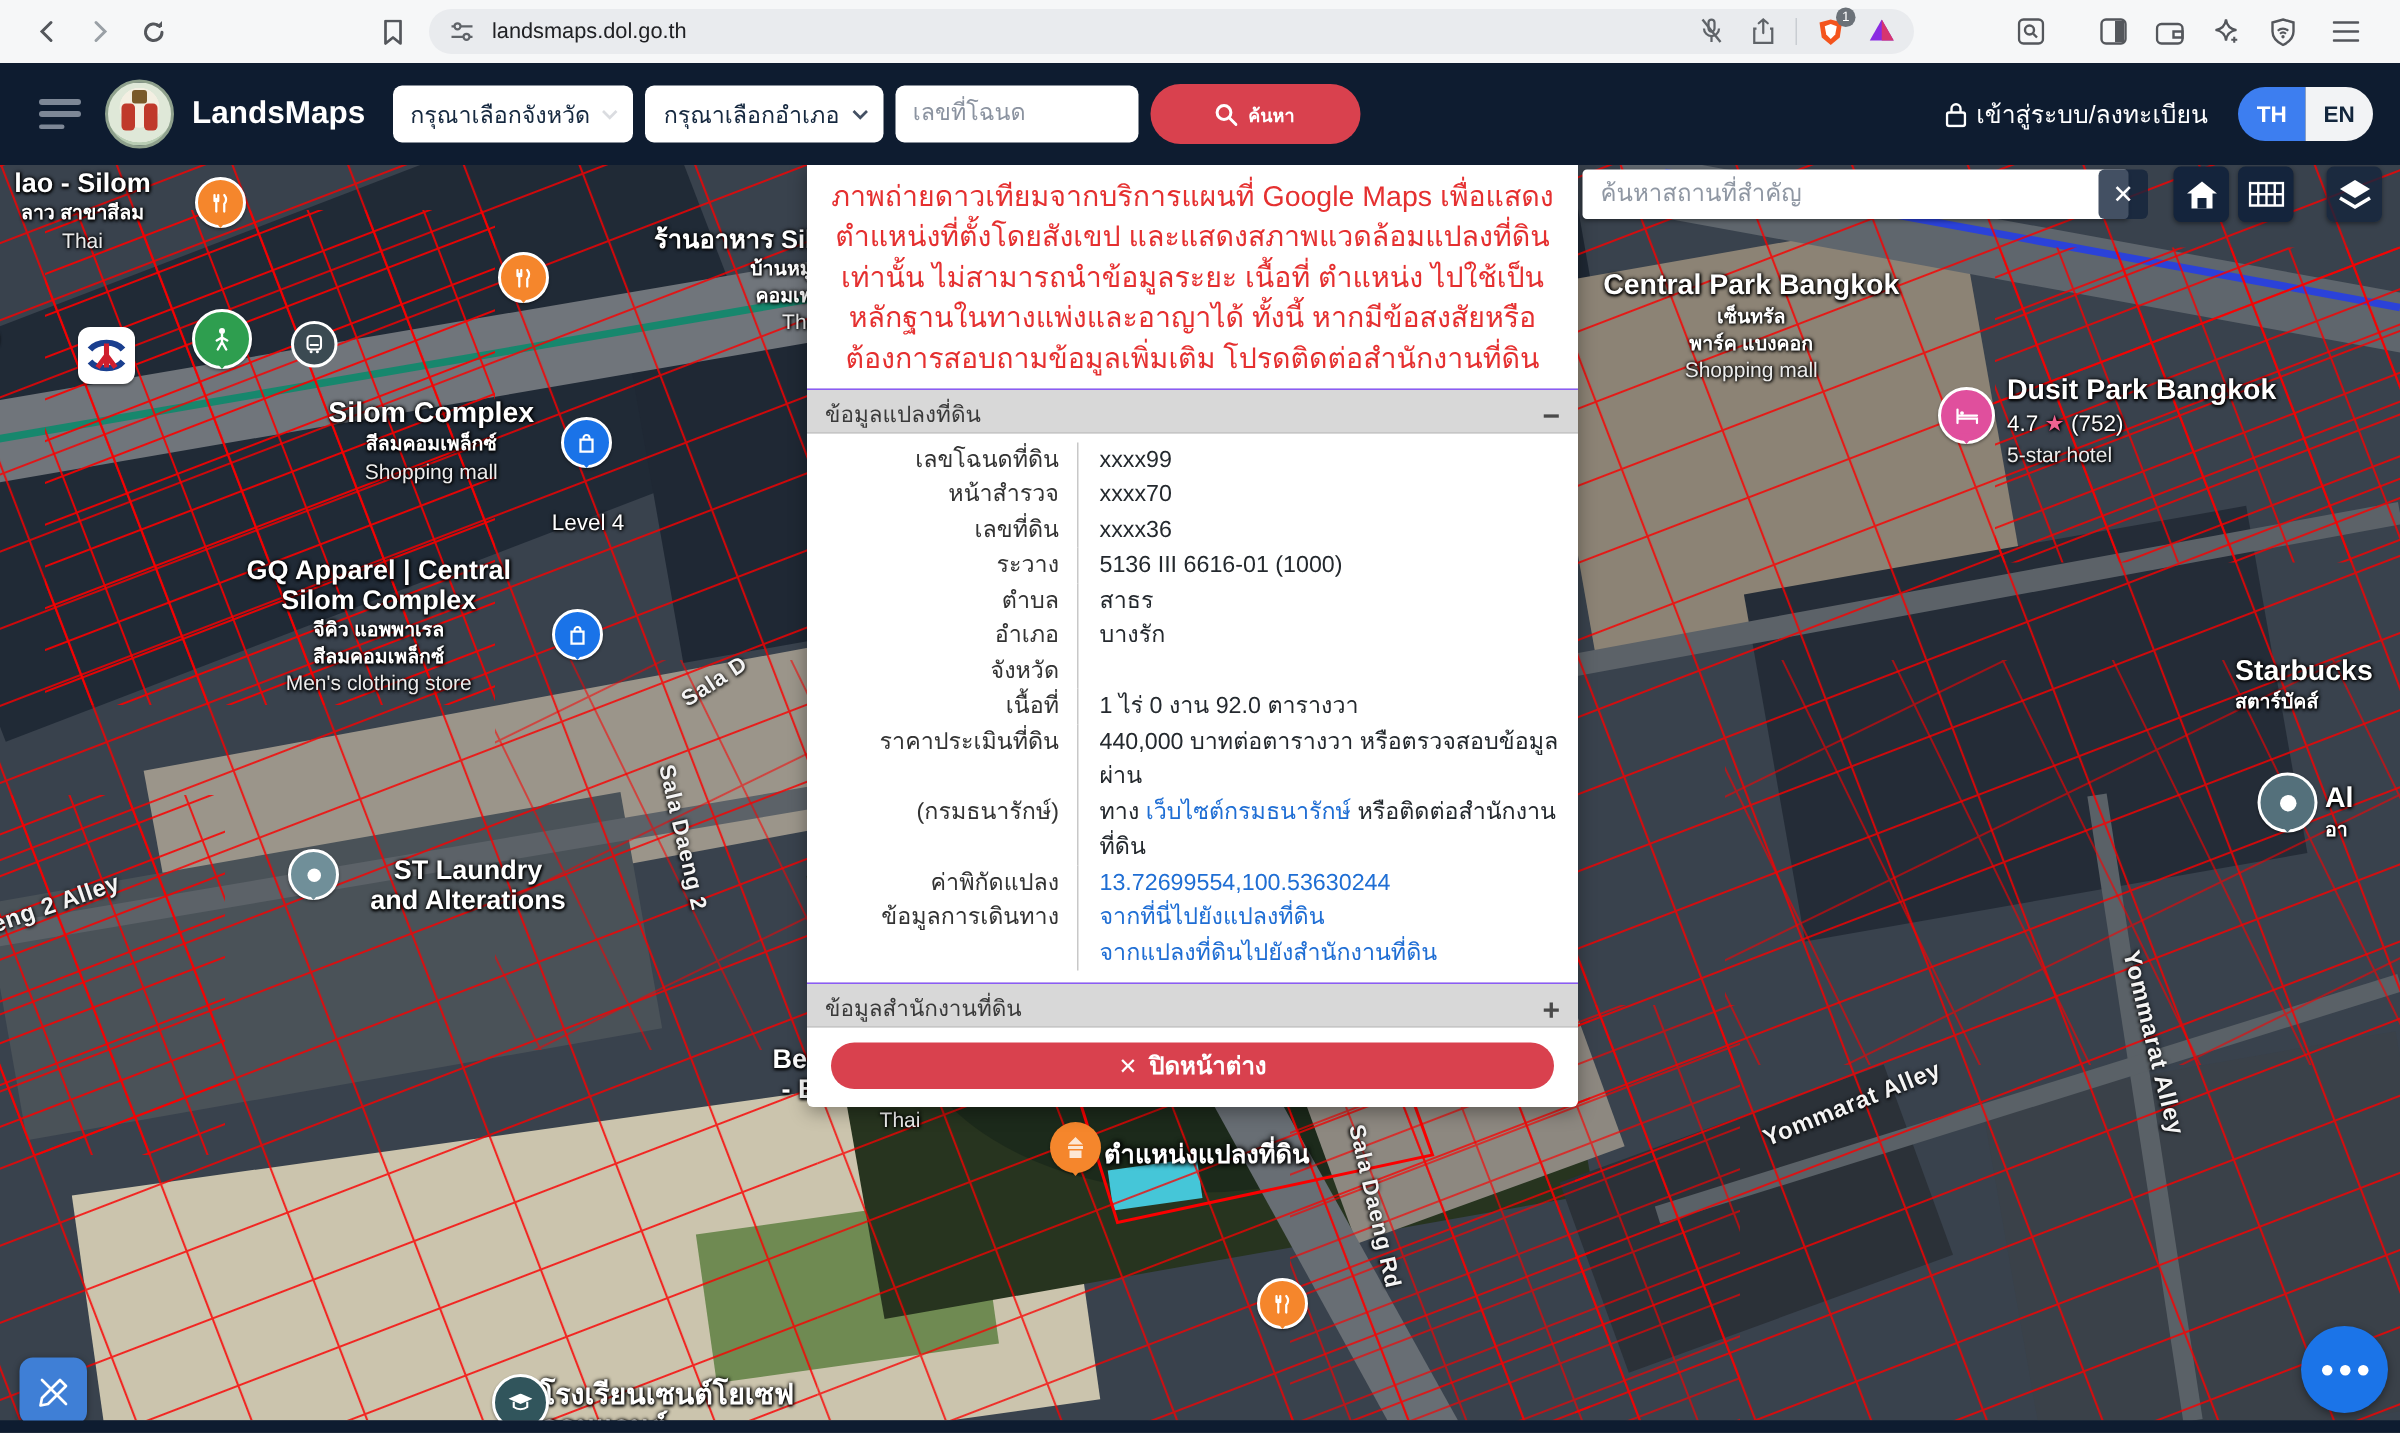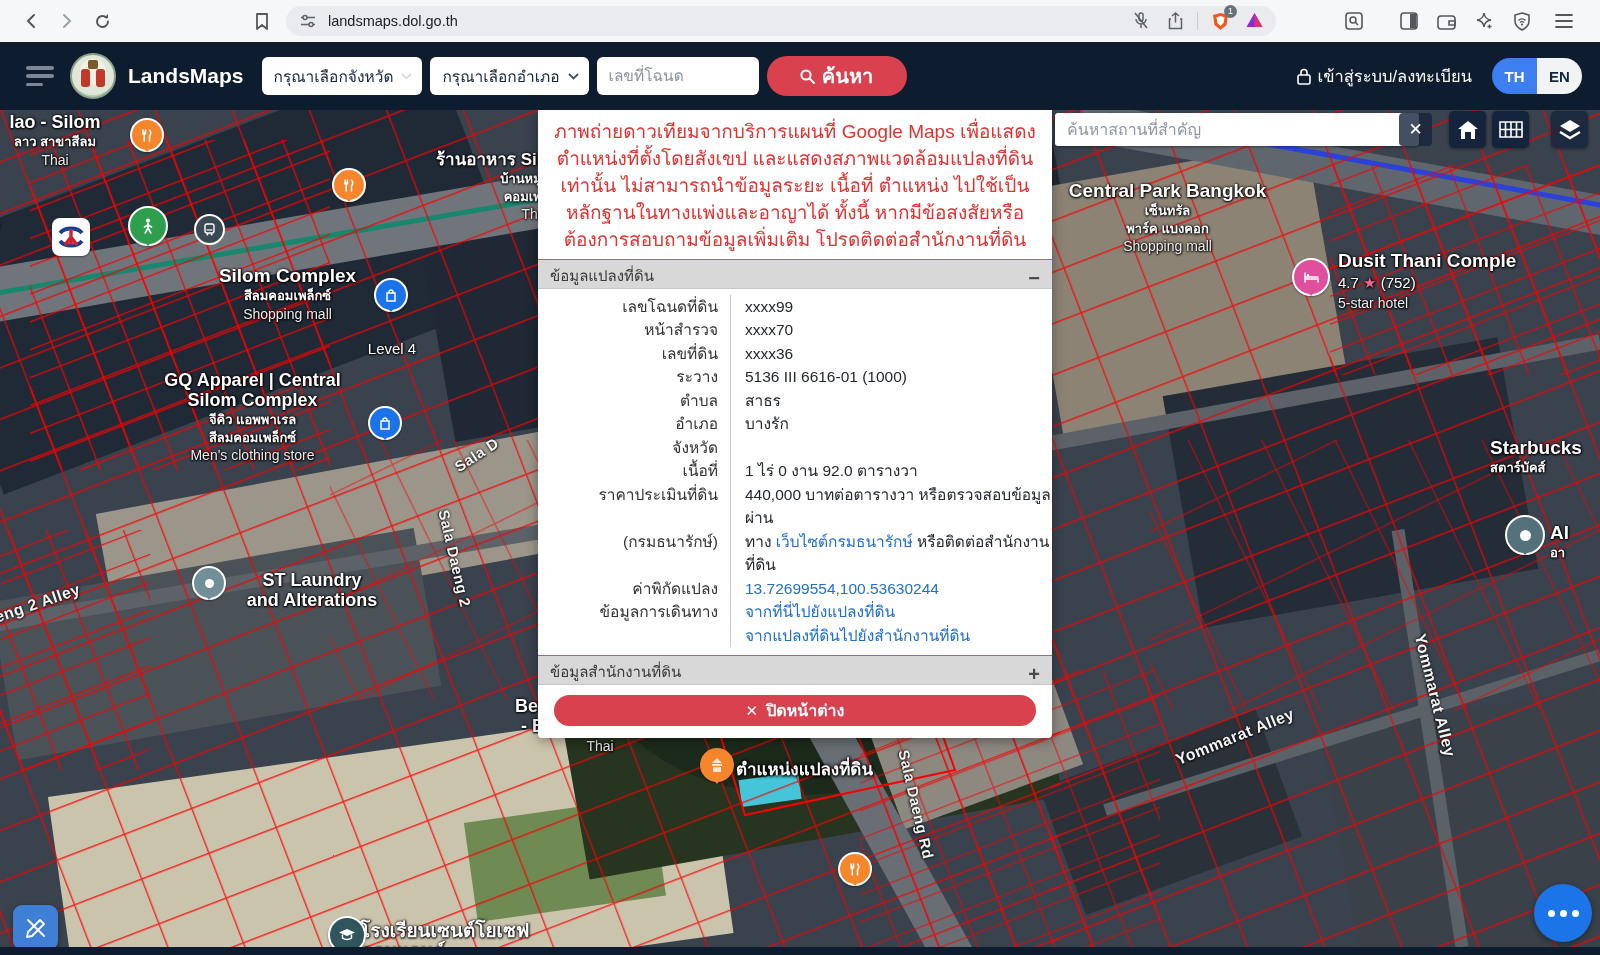--- a/index.html
+++ b/index.html
@@ -28,21 +28,21 @@
   .logo:before{left:9px}.logo:after{right:9px}
   .logo b{position:absolute;left:16px;top:5px;width:10px;height:9px;background:#7a5a2a;border-radius:2px;}
   .brand{color:#fff;font-size:21px;font-weight:700;margin:0 18px 0 12px;}
   .selbox{height:38px;background:#fff;border-radius:6px;display:flex;align-items:center;
           padding:0 10px 0 12px;margin-right:8px;color:#15283f;font-size:15.5px;cursor:pointer;}
   .selbox svg{margin-left:8px}
   .deed{height:38px;width:138px;border:none;border-radius:6px;padding:0 12px;font-size:15.5px;
         font-family:inherit;color:#15283f;margin-right:8px;}
   .deed::placeholder{color:#8b93a0}
   .gobtn{height:40px;width:140px;border:none;border-radius:20px;background:#d9414e;color:#fff;
-         font-size:20px;font-weight:700;display:flex;align-items:center;justify-content:center;cursor:pointer;font-family:inherit}
+         font-size:12px;font-weight:700;display:flex;align-items:center;justify-content:center;cursor:pointer;font-family:inherit}
   .gobtn svg{margin-right:7px}
   .navright{margin-left:auto;display:flex;align-items:center;margin-right:18px;}
   .login{color:#fff;font-size:16.5px;display:flex;align-items:center;margin-right:20px;cursor:pointer}
   .login svg{margin-right:7px}
   .lang{display:flex;border-radius:18px;overflow:hidden;height:36px;}
   .lang div{width:45px;display:flex;align-items:center;justify-content:center;font-size:15px;font-weight:700;cursor:pointer}
   .lang .th{background:#3d7ef0;color:#fff}
   .lang .en{background:#f2f3f5;color:#13263d}
   
   #map{position:absolute;top:110px;left:0;width:1600px;height:837px;overflow:hidden;background:#39424d;}
@@ -58,21 +58,21 @@
              border:6px solid transparent;border-top:7px solid currentColor;}
   
   .panel{position:absolute;left:538px;top:110px;width:514px;background:#fff;z-index:20;
          box-shadow:0 3px 12px rgba(0,0,0,.35);border-radius:0 0 4px 4px;}
   .warn{padding:9px 14px 5px;color:#e53030;font-size:19px;line-height:1.42;text-align:center;}
   .sechead{height:28px;background:#d8d8d8;border-top:1px solid #8b5cf6;border-bottom:1px solid #c6c6c6;
            display:flex;align-items:flex-end;justify-content:space-between;padding:0 12px;
            color:#3a3a3a;font-size:15px;cursor:pointer}
   .sechead .tg{font-size:20px;font-weight:700;color:#4a4a4a;line-height:1}
   .rows{padding:6px 0 8px;}
-  .prow{display:flex;font-size:15.5px;line-height:23.5px;color:#24292e;margin-left:12px;}
+  .prow{display:flex;font-size:15.5px;line-height:23.5px;color:#24292e;}
   .plabel{width:168px;text-align:right;padding-right:12px;border-right:1px solid #c8c8c8;color:#333;flex:none}
   .pval{padding-left:14px;flex:1}
   .lnk{color:#1f6ed4;cursor:pointer}
   .closebtn{margin:10px 16px 12px;height:31px;border-radius:16px;background:#d9414e;color:#fff;
             font-size:16px;font-weight:700;display:flex;align-items:center;justify-content:center;cursor:pointer}
   .closebtn span.x{margin-right:8px;font-size:15px}
   .notch{position:absolute;left:765px;top:640px;width:0;height:0;z-index:19;
          border-left:22px solid transparent;border-right:22px solid transparent;border-top:23px solid #fff;
          filter:drop-shadow(0 3px 3px rgba(0,0,0,.3));}
   
@@ -391,21 +391,21 @@
     <span>ST Laundry</span><br><span>and Alterations</span></div>
   <div class="street" style="left:-28px;top:488px;transform:rotate(-19deg);font-size:16px">Daeng 2 Alley</div>
   <div class="street" style="left:452px;top:336px;transform:rotate(-33deg)">Sala D</div>
   <div class="street" style="left:452px;top:398px;transform:rotate(77deg);transform-origin:0 0">Sala Daeng 2</div>
   <div class="street" style="left:912px;top:638px;transform:rotate(77deg);transform-origin:0 0">Sala Daeng Rd</div>
   <div class="street" style="left:1172px;top:618px;transform:rotate(-22deg);font-size:16px">Yommarat Alley</div>
   <div class="street" style="left:1428px;top:522px;transform:rotate(76deg);transform-origin:0 0;font-size:16px">Yommarat Alley</div>
   <div class="gl" style="left:1040px;top:70px;width:255px;font-size:19px">
     <span>Central Park Bangkok</span><span class="sub">เซ็นทรัล</span><span class="sub">พาร์ค แบงคอก</span><span class="sub2">Shopping mall</span></div>
   <div class="gl" style="left:1338px;top:140px;width:240px;font-size:19px;text-align:left">
-    <span>Dusit Thani Comple</span><br>
+    <span>Dusit Park Bangkok</span><br>
     <span style="font-size:15px;font-weight:400"><span>4.7</span>
     <span style="color:#f06292">★</span>
     <span>(752)</span></span>
     <span class="sub2">5-star hotel</span></div>
   <div class="gl" style="left:1490px;top:327px;width:140px;font-size:19px;text-align:left">
     <span>Starbucks</span><span class="sub">สตาร์บัคส์</span></div>
   <div class="gl" style="left:1550px;top:412px;width:60px;font-size:19px;text-align:left">
     <span>Al</span><span class="sub">อา</span></div>
   <div class="gl" style="left:485px;top:586px;width:230px;font-size:18px">
     <span>Benjarong Bangkok</span><br><span>- Baan Dusit Thani</span><span class="sub2">Thai</span></div>

